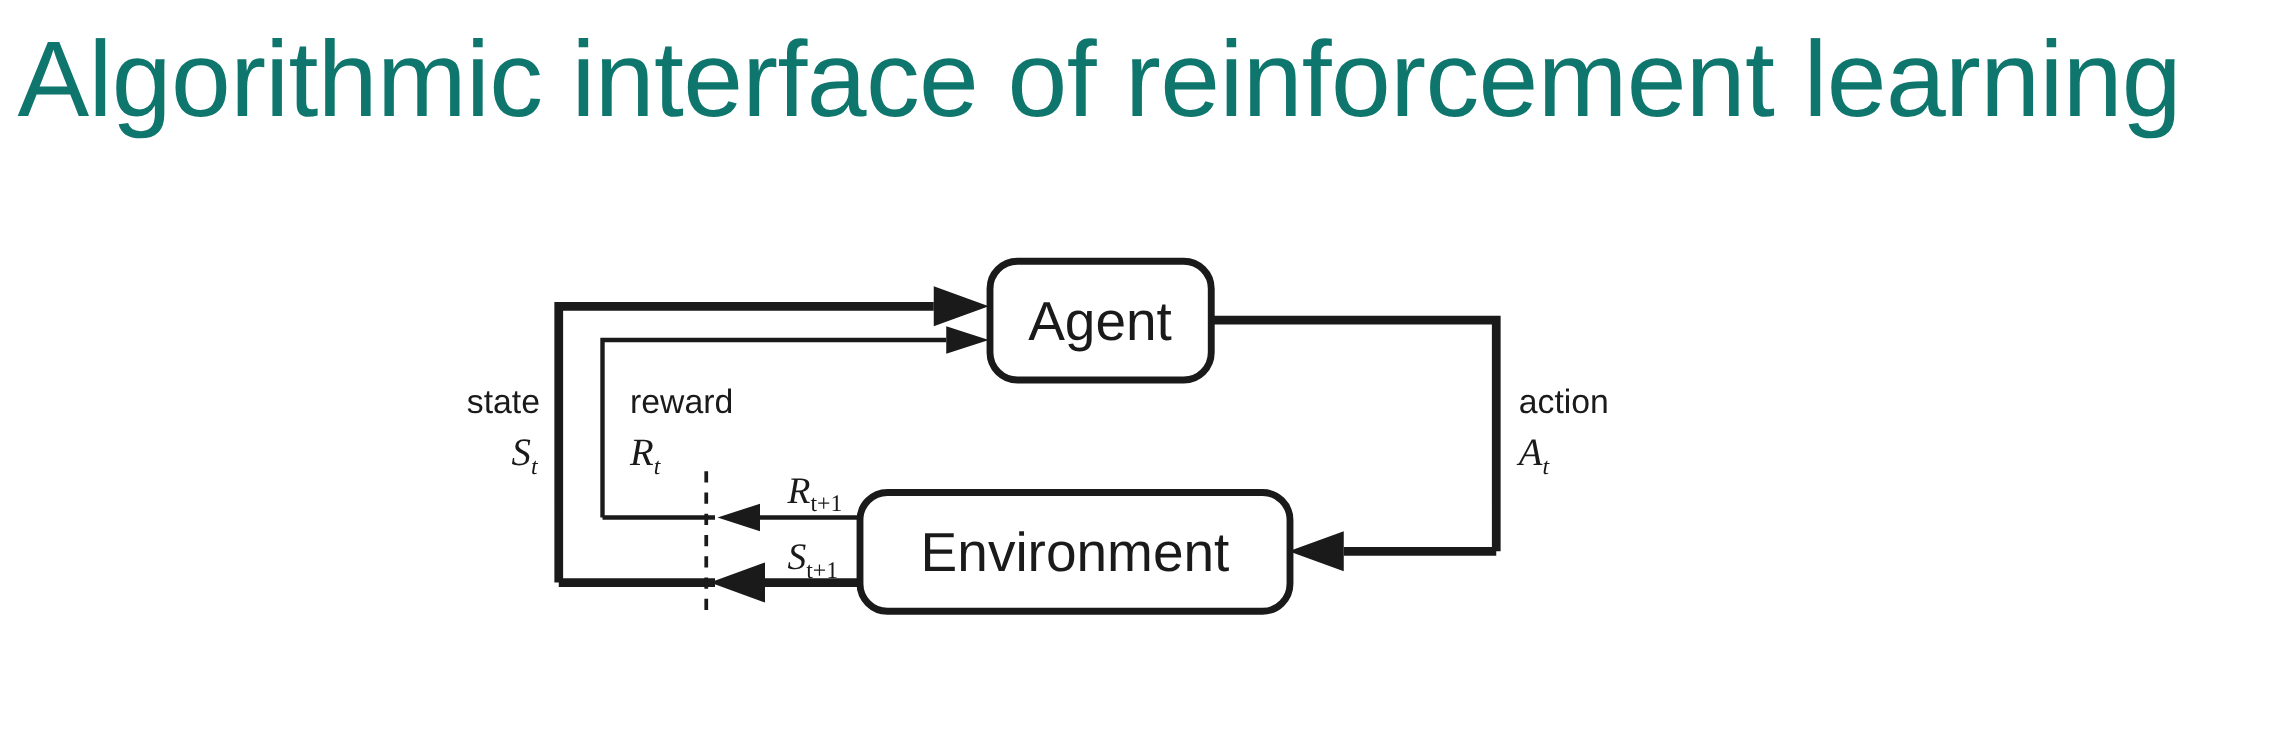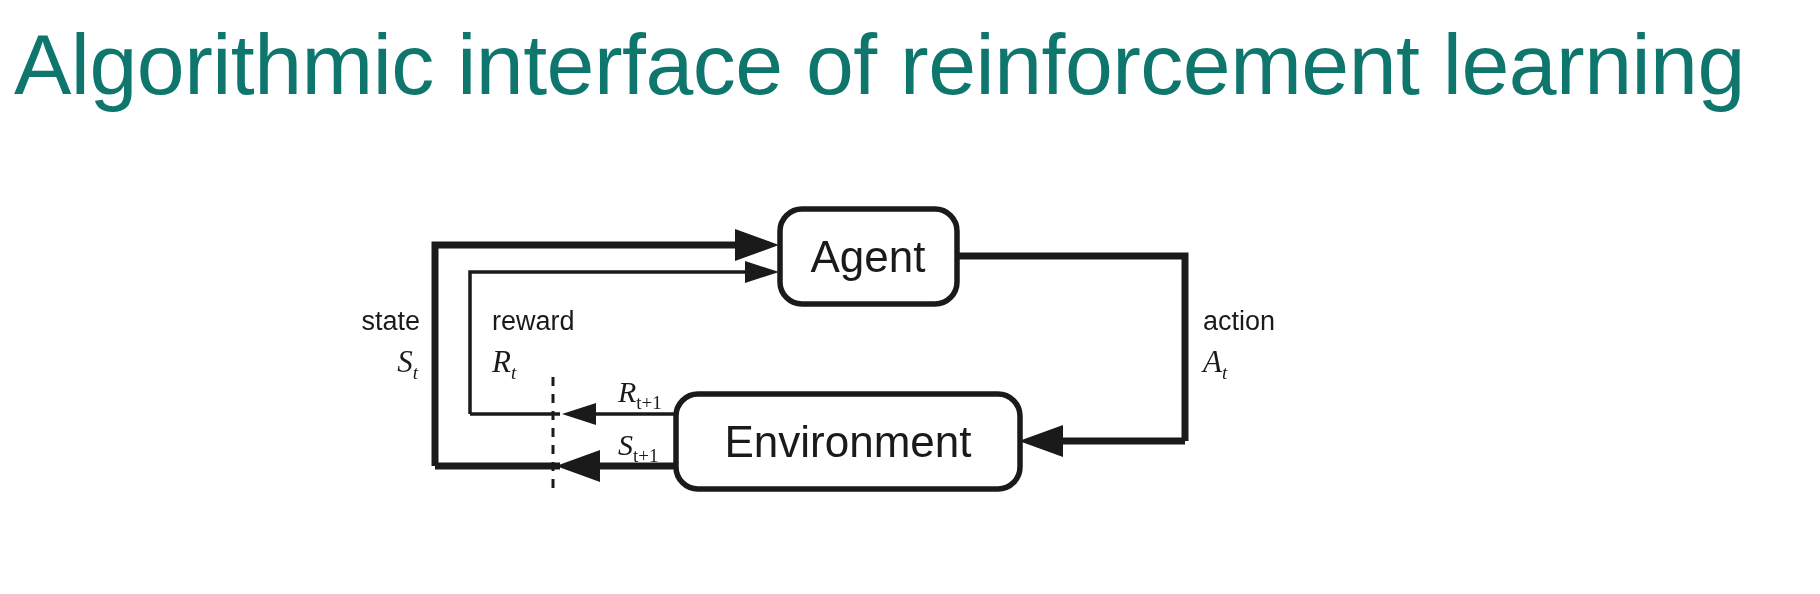--- a/index.html
+++ b/index.html
@@ -29,21 +29,21 @@
     font-weight: 400;
     line-height: 108px;
     letter-spacing: -0.5px;
     color: #0f766e;
     white-space: nowrap;
   }
 
   
   #rl-diagram {
     position: absolute;
-    left: 0px;
+    left: 12px;
     top: 150px;
     width: 1440px;
     height: 444px;
   }
   #rl-diagram svg {
     display: block;
   }
 
   
   .node-label {

